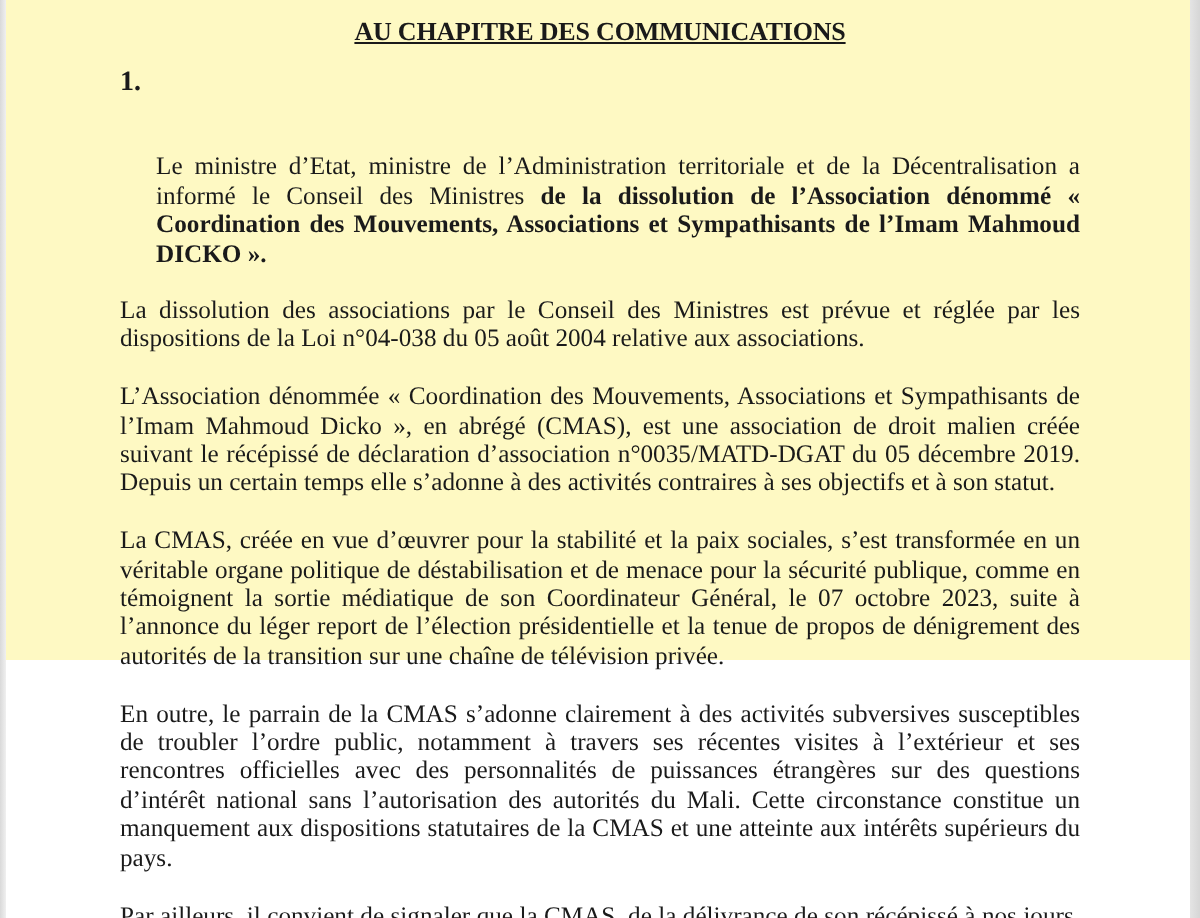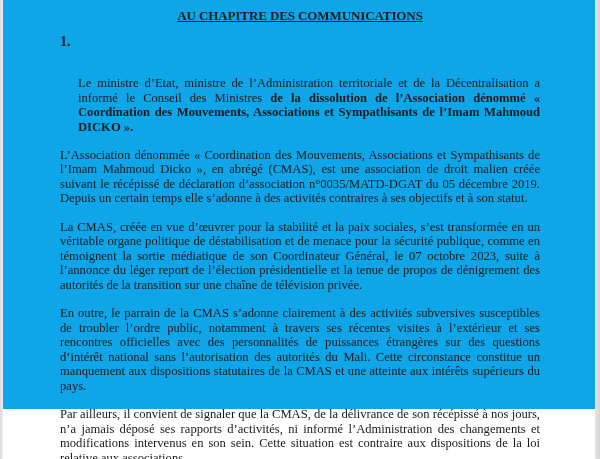--- a/index.html
+++ b/index.html
@@ -6,22 +6,22 @@
       margin: 0;
       padding: 0;
       width: 600px;
       height: 459px;
       overflow: hidden;
       background: #ffffff;
     }
     .page {
       position: relative;
       width: 600px;
-      height: 409px;
-      background: #0ea5e9;
+      height: 330px;
+      background: #fef9c3;
       box-sizing: border-box;
     }
     .edge-left {
       position: absolute; left: 0; top: 0; width: 3px; height: 459px;
       background: linear-gradient(to right, #d9d9d9, #f0f0f0);
     }
     .edge-right {
       position: absolute; right: 0; top: 0; width: 5px; height: 459px;
       background: linear-gradient(to right, #e4e4e4, #d6d6d6);
     }
@@ -73,19 +73,20 @@
   <div class="edge-right"></div>
 
   <div class="content">
     <div class="title">AU CHAPITRE DES COMMUNICATIONS</div>
 
     <div class="item">
       <span class="item-num">1.</span>
       <span class="item-text"><span>Le ministre d’Etat, ministre de l’Administration territoriale et de la Décentralisation a informé le Conseil des Ministres </span><b>de la dissolution de l’Association dénommé « Coordination des Mouvements, Associations et Sympathisants de l’Imam Mahmoud DICKO ».</b></span>
     </div>
 
+    <p>La dissolution des associations par le Conseil des Ministres est prévue et réglée par les dispositions de la Loi n°04-038 du 05 août 2004 relative aux associations.</p>
     <p>L’Association dénommée « Coordination des Mouvements, Associations et Sympathisants de l’Imam Mahmoud Dicko », en abrégé (CMAS), est une association de droit malien créée suivant le récépissé de déclaration d’association n°0035/MATD-DGAT du 05 décembre 2019. Depuis un certain temps elle s’adonne à des activités contraires à ses objectifs et à son statut.</p>
     <p>La CMAS, créée en vue d’œuvrer pour la stabilité et la paix sociales, s’est transformée en un véritable organe politique de déstabilisation et de menace pour la sécurité publique, comme en témoignent la sortie médiatique de son Coordinateur Général, le 07 octobre 2023, suite à l’annonce du léger report de l’élection présidentielle et la tenue de propos de dénigrement des autorités de la transition sur une chaîne de télévision privée.</p>
     <p>En outre, le parrain de la CMAS s’adonne clairement à des activités subversives susceptibles de troubler l’ordre public, notamment à travers ses récentes visites à l’extérieur et ses rencontres officielles avec des personnalités de puissances étrangères sur des questions d’intérêt national sans l’autorisation des autorités du Mali. Cette circonstance constitue un manquement aux dispositions statutaires de la CMAS et une atteinte aux intérêts supérieurs du pays.</p>
     <p>Par ailleurs, il convient de signaler que la CMAS, de la délivrance de son récépissé à nos jours, n’a jamais déposé ses rapports d’activités, ni informé l’Administration des changements et modifications intervenus en son sein. Cette situation est contraire aux dispositions de la loi relative aux associations.</p>
 
   </div>
 </div>
 
 </body></html>

